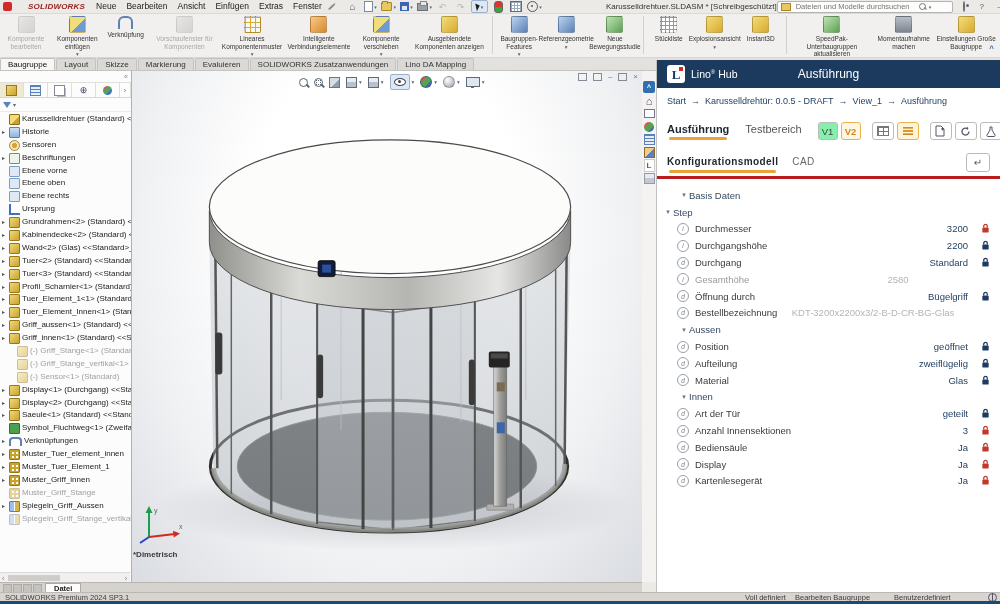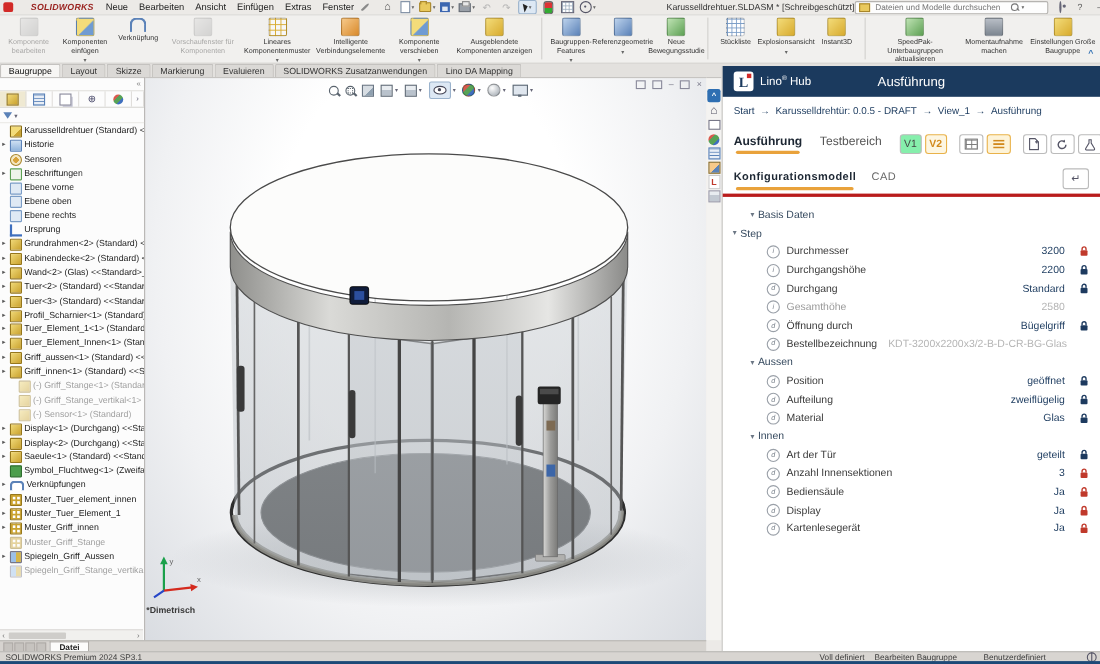--- a/index.html
+++ b/index.html
@@ -163,25 +163,25 @@
   .lgap{width:5px;}
   .subtabs{display:flex;align-items:center;padding:8px 10px 0;height:24px;border-bottom:3px solid #b91c1c;}
   .stab{font-size:10px;color:#666;margin-right:14px;padding-bottom:6px;position:relative;letter-spacing:.4px;}
   .stab.active{color:#1d2733;font-weight:bold;}
   .stab.active::after{content:"";position:absolute;left:2px;right:2px;bottom:0;height:3px;background:#e9a23b;border-radius:2px;}
   .retbtn{margin-left:auto;width:22px;height:17px;border:1px solid #bbb;border-radius:3px;display:flex;align-items:center;justify-content:center;font-size:10px;color:#556;margin-bottom:4px;}
   .cfg{padding-top:8px;}
   .cg{display:flex;align-items:center;height:16.8px;color:#35495e;font-size:9.5px;}
   .cg .ga{font-size:7px;color:#6b7684;width:10px;text-align:center;}
   .cg.g0{padding-left:6px;} .cg.g1{padding-left:22px;}
-  .cr{display:flex;align-items:center;height:16.8px;padding-left:40px;font-size:9.5px;color:#3a3a3a;}
+  .cr{display:flex;align-items:center;height:16.8px;padding-left:20px;font-size:9.5px;color:#3a3a3a;}
   .cb{width:10px;height:10px;border:1px solid #9aa0a8;border-radius:50%;font-size:6.5px;color:#7a828c;display:flex;align-items:center;justify-content:center;margin-right:6px;flex:0 0 10px;font-style:italic;}
   .ct{flex:1 1 auto;}
   .cv{width:140px;text-align:right;color:#1b3a5e;}
-  .cv.gray{color:#b4b4b4;}
+  .cv.gray{color:#b4b4b4;text-align:center;}
   .lk{width:22px;display:flex;justify-content:flex-end;padding-right:10px;box-sizing:content-box;}
   .lk svg{display:block;}
   .lk.red{color:#c0392b;} .lk.dark{color:#1d3a5f;}
   
   .sheettabs{position:absolute;left:0;top:582px;width:642px;height:10px;background:#d6d3cf;display:flex;align-items:center;border-top:1px solid #b9b7b4;}
   .snav{display:flex;gap:1px;margin:0 3px;}
   .snav span{width:7px;height:7px;background:#c6c3bf;border:1px solid #aeaba7;}
   .mtab{background:#fcfcfb;border:1px solid #aeaba7;border-bottom:none;font-size:7.5px;font-weight:bold;padding:0 8px;line-height:9px;color:#222;}
   .statusbar{position:absolute;left:0;top:592px;width:1000px;height:9px;background:#d8d5d1;border-top:1px solid #bab8b5;font-size:7.5px;color:#3c3c3c;}
   .statusbar span{position:absolute;line-height:9px;white-space:nowrap;}

